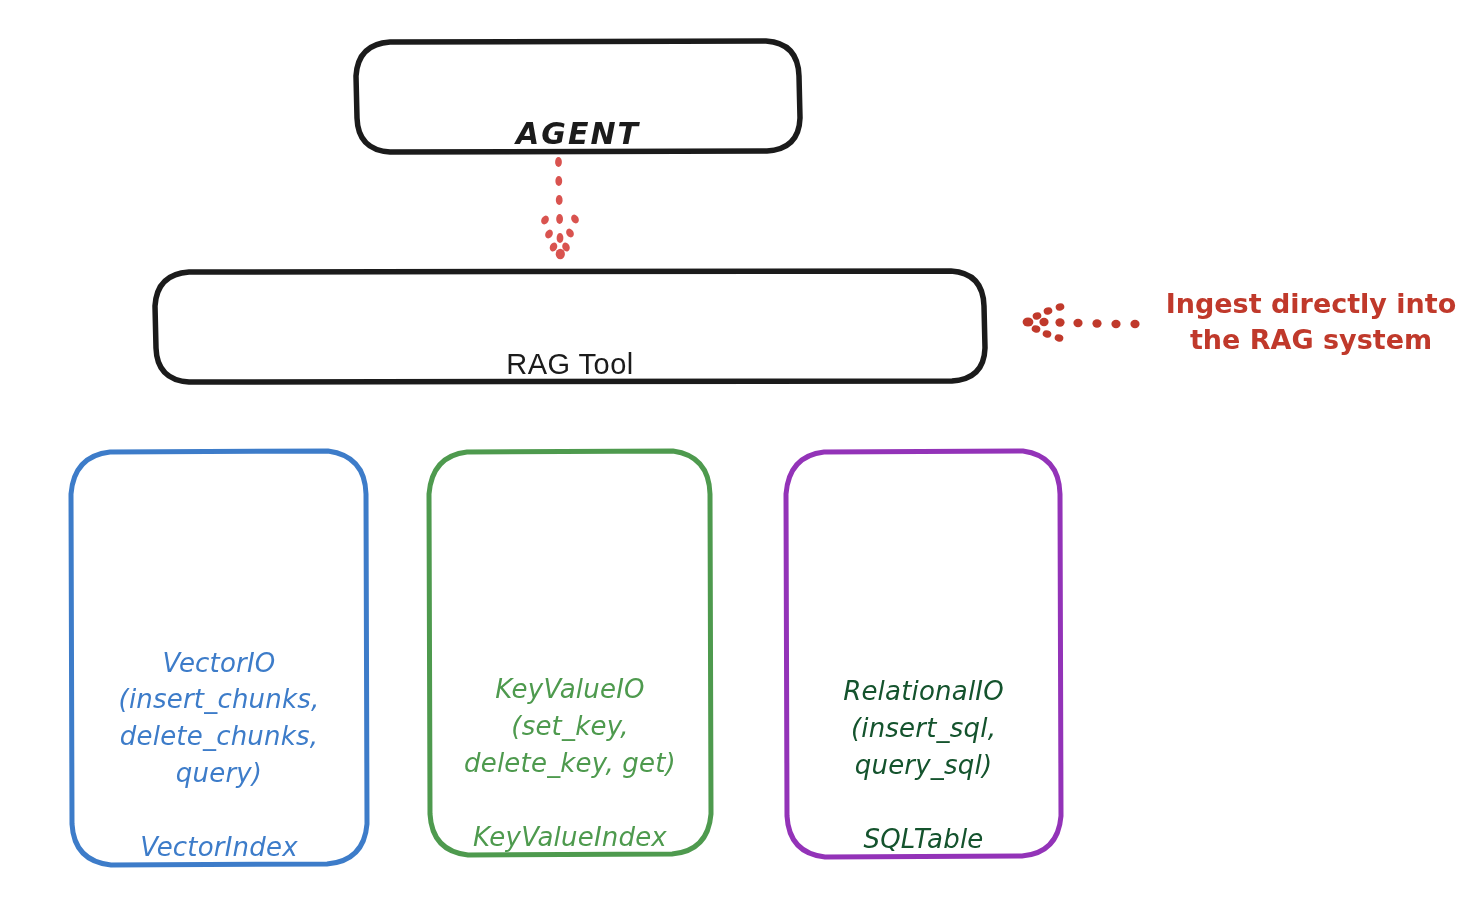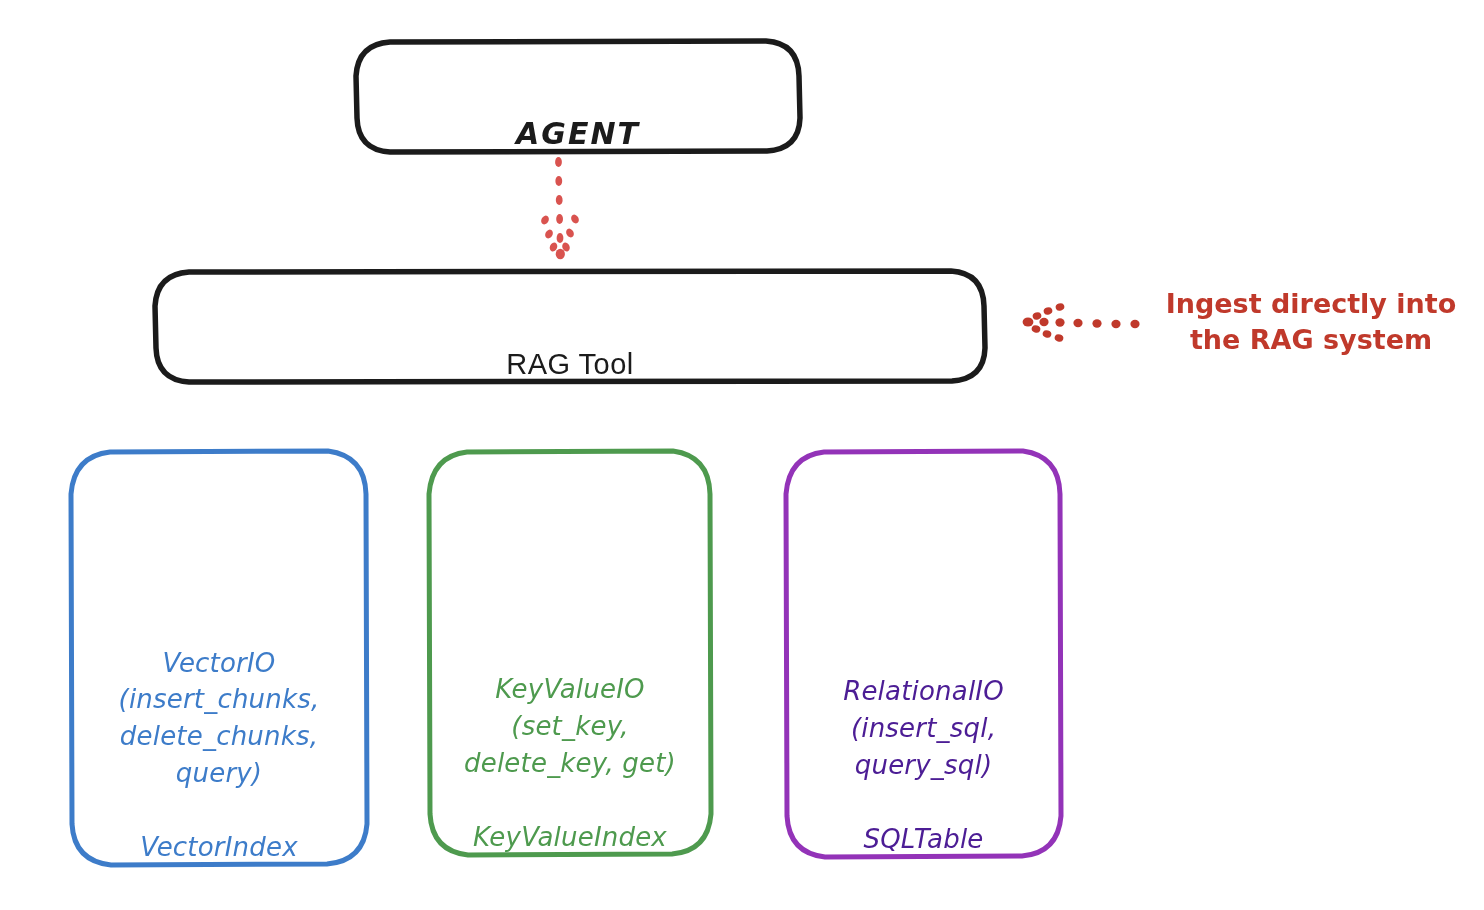--- a/index.html
+++ b/index.html
@@ -212,20 +212,20 @@
 (set_key,
 delete_key, get)
 
 KeyValueIndex</div>
   </div>
 
   <div class="box leaf-box" id="rel-box">
     <svg class="box-svg" viewBox="0 0 289 420" preserveAspectRatio="none">
       <path d="M45 8 L244 7 Q280 12 281 50 L282 372 Q279 409 243 412 L46 413 Q10 409 8 372 L7 50 Q10 12 45 8 Z" fill="#ffffff" stroke="#9333b8" stroke-width="5" stroke-linecap="round" stroke-linejoin="round"></path>
     </svg>
-    <div class="box-label" style="color:#4c1d95">RelationalIO
+    <div class="box-label" style="color:#14532d">RelationalIO
 (insert_sql,
 query_sql)
 
 SQLTable</div>
   </div>
 
 </div>
 
 </body></html>

